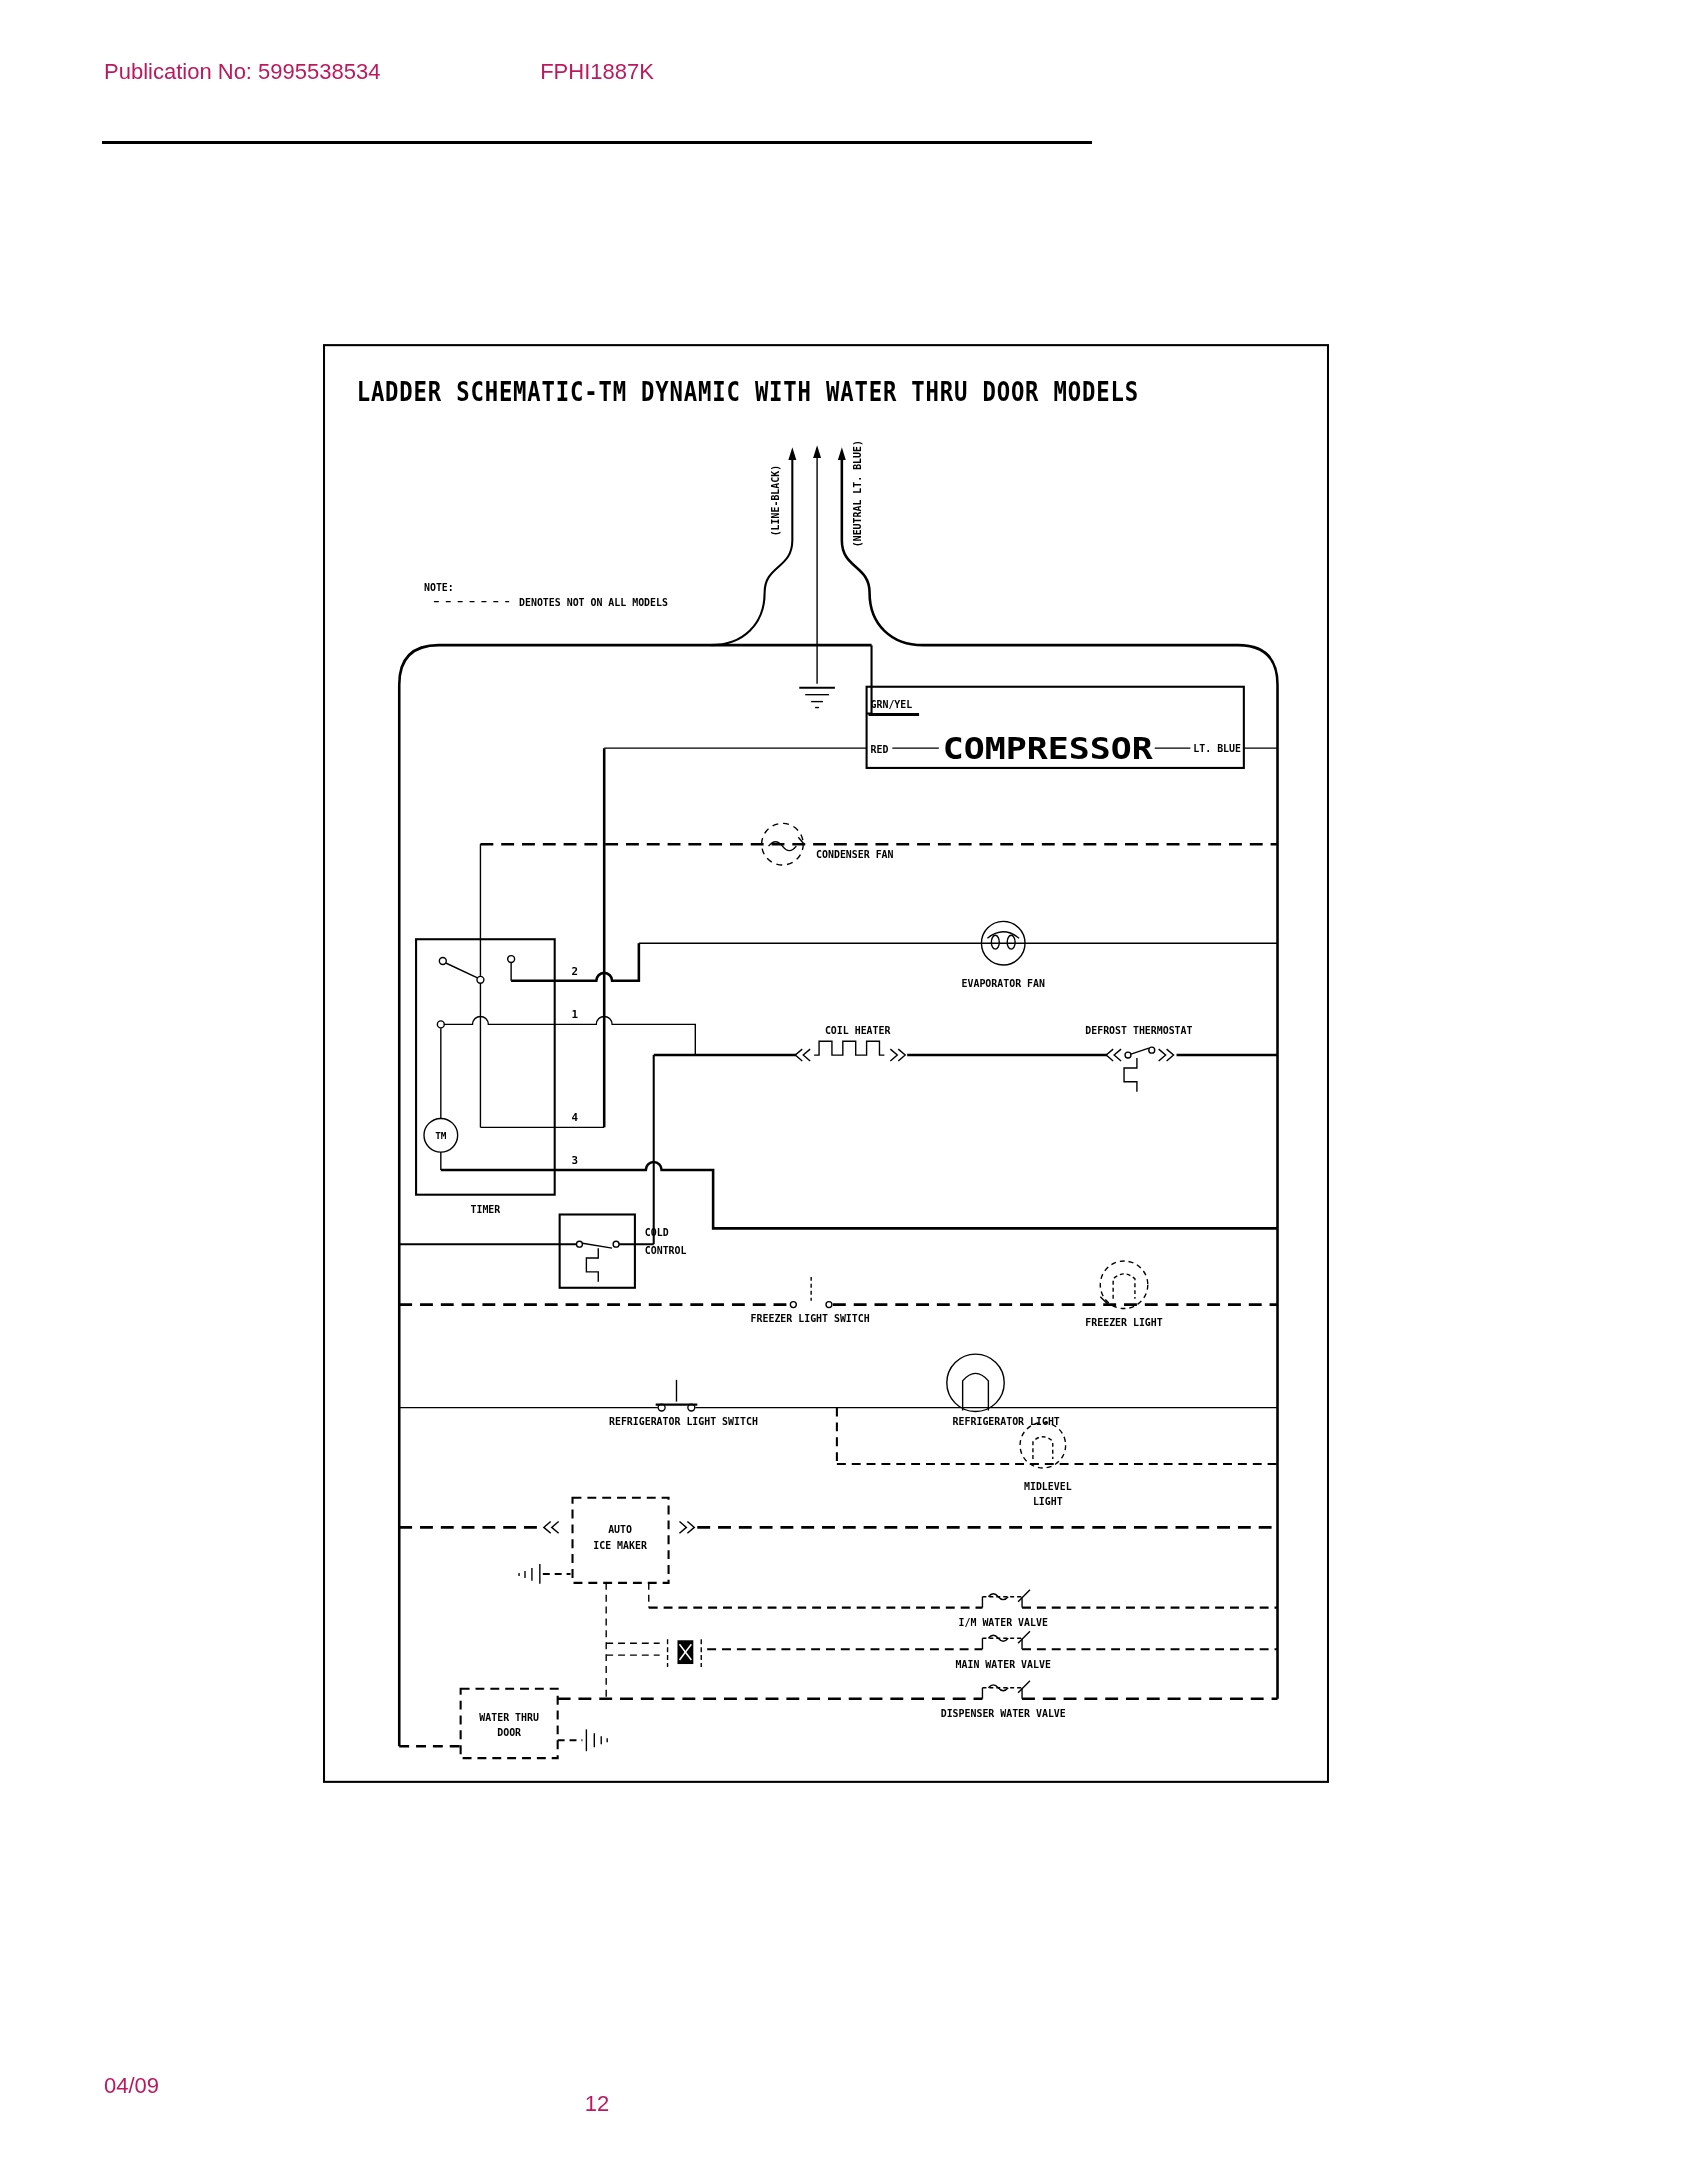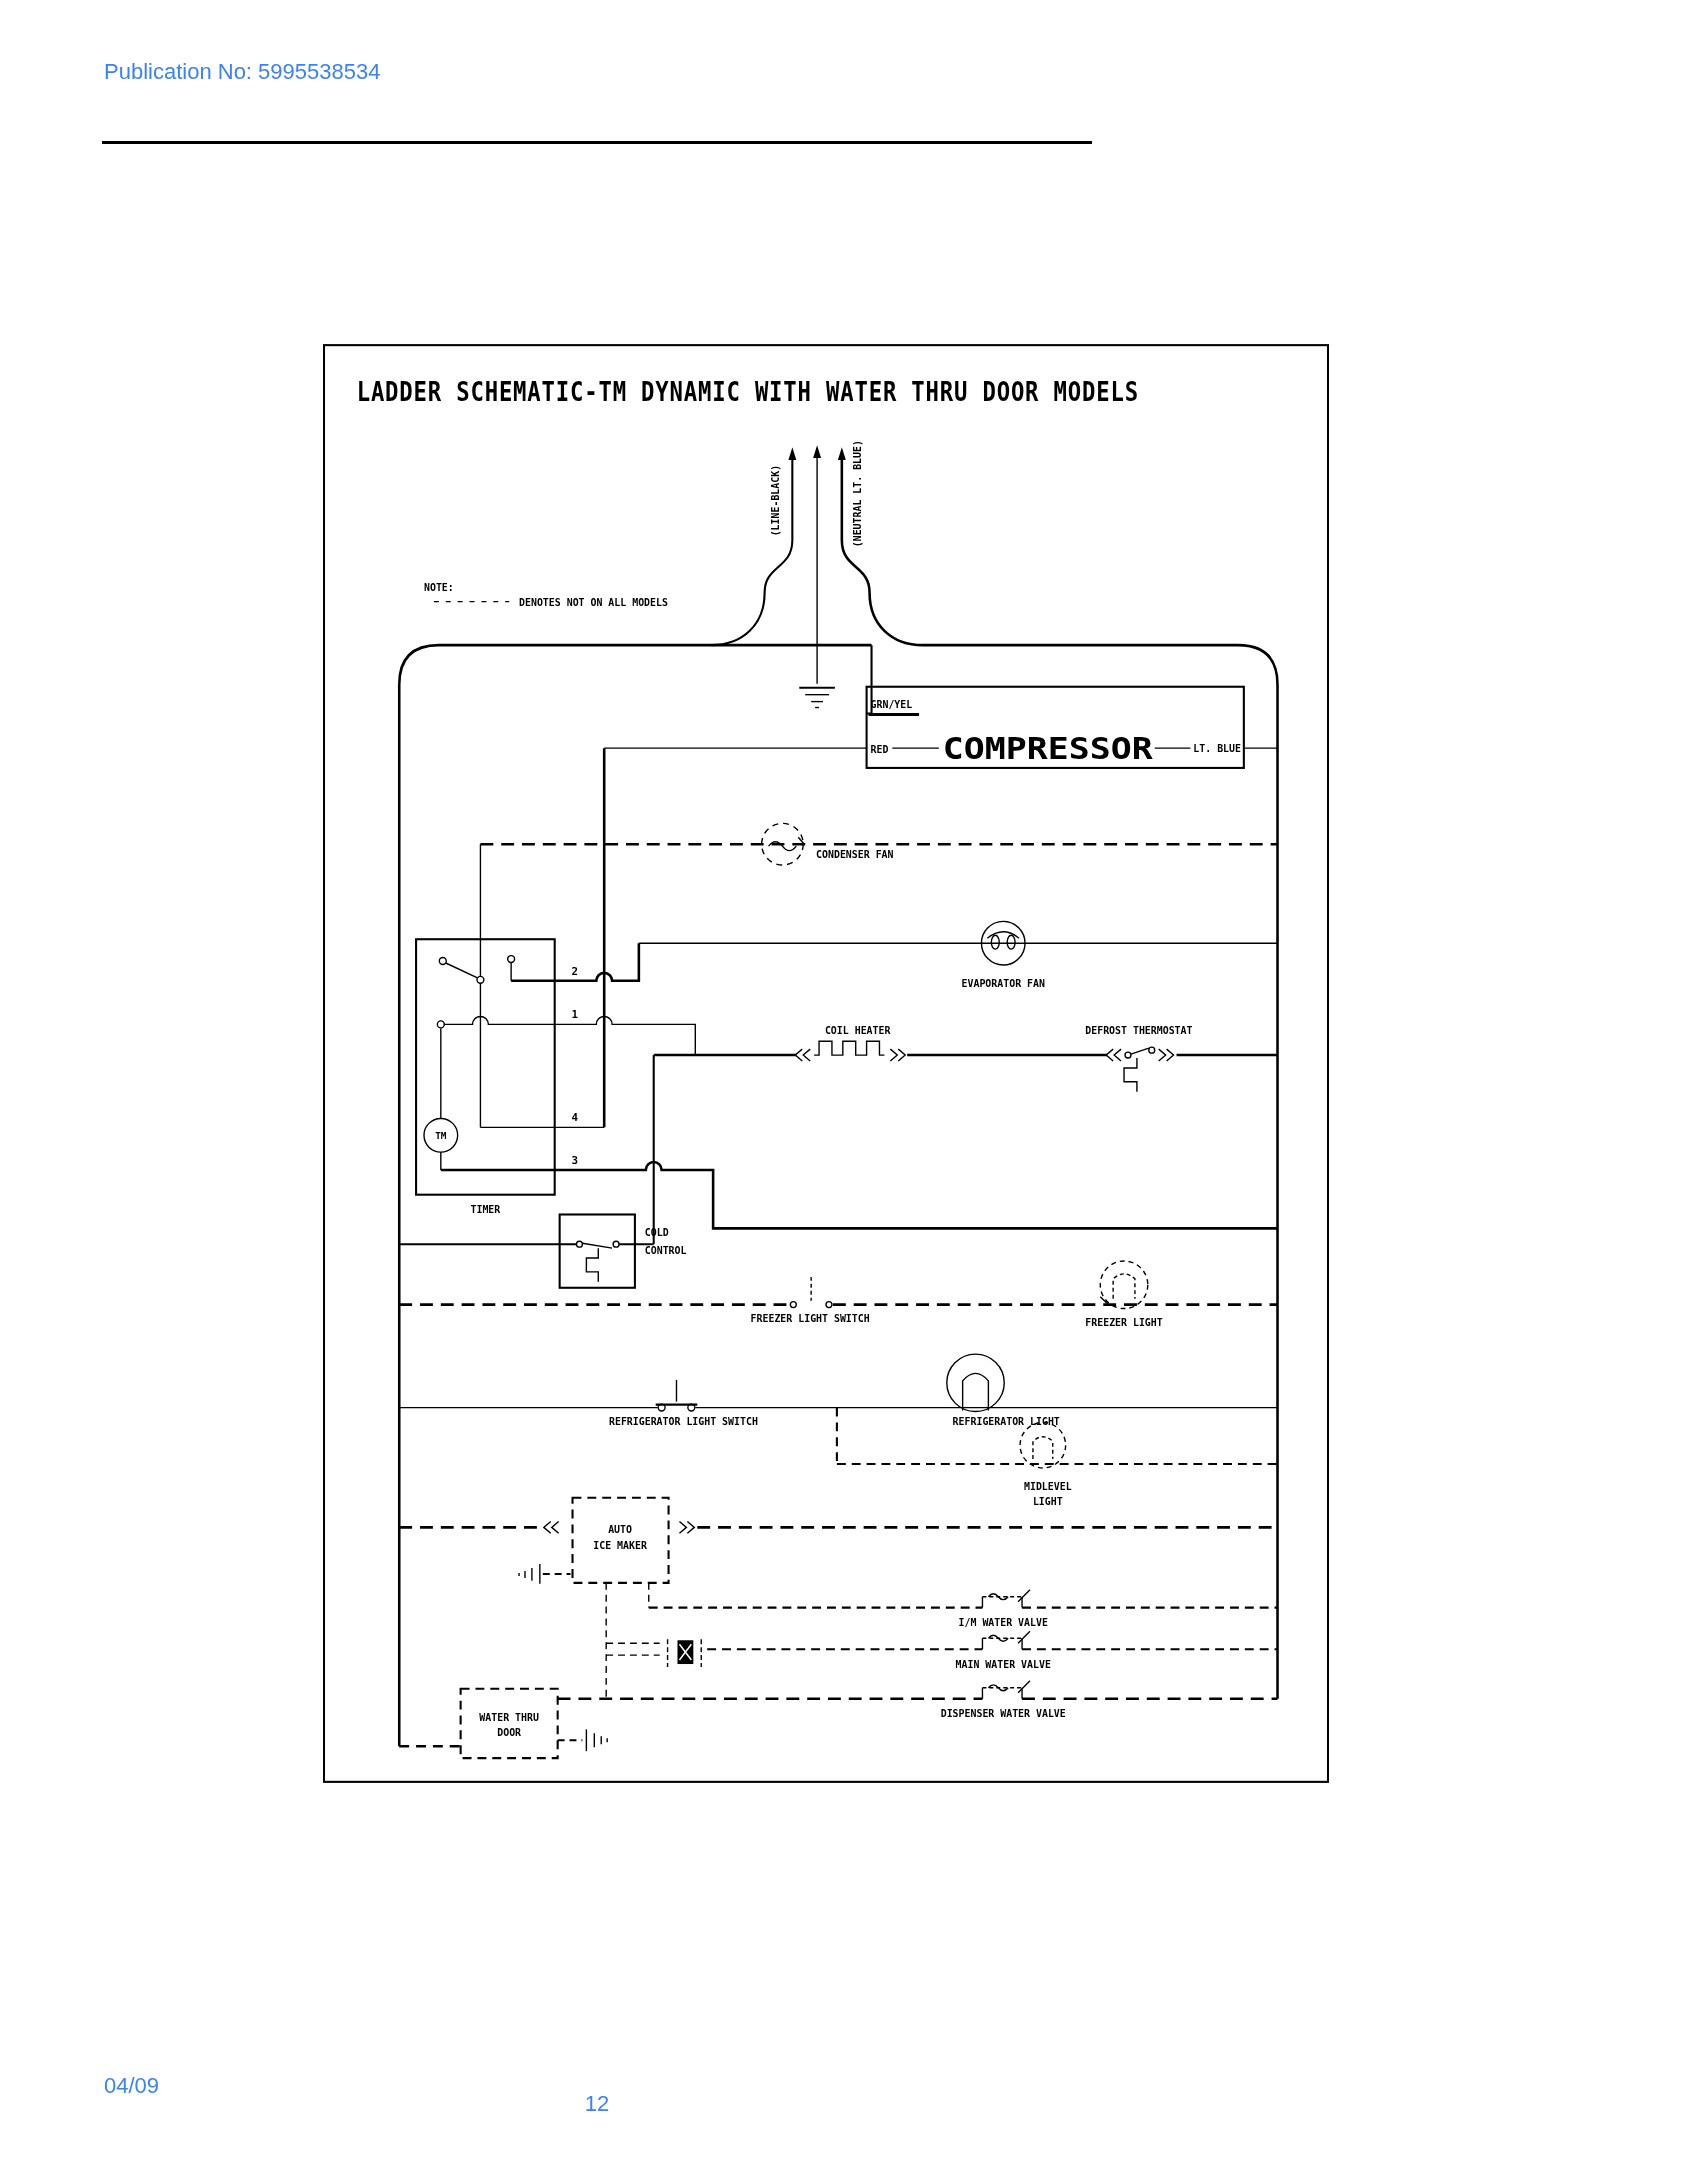--- a/index.html
+++ b/index.html
@@ -1,17 +1,17 @@
 <!DOCTYPE html>
 <html><head>
 <meta charset="utf-8">
 <style>
   html,body{margin:0;padding:0;background:#ffffff;}
   .page{position:relative;width:1683px;height:2178px;background:#ffffff;overflow:hidden;
-        font-family:"Liberation Sans",sans-serif;color:#3b82f6;}
+        font-family:"Liberation Sans",sans-serif;color:#be185d;}
   .hdr-left{position:absolute;left:104px;top:59px;font-size:22px;}
   .hdr-center{position:absolute;left:102px;top:59px;width:990px;text-align:center;font-size:22px;}
   .hdr-title{position:absolute;left:102px;top:109px;width:990px;text-align:center;font-size:25px;letter-spacing:0.5px;}
   .hdr-rule{position:absolute;left:102px;top:141px;width:990px;height:3px;background:#000;}
   .ftr-left{position:absolute;left:104px;top:2073px;font-size:22px;}
   .ftr-center{position:absolute;left:102px;top:2091px;width:990px;text-align:center;font-size:22px;}
   svg{position:absolute;left:323px;top:344px;}
   svg .s{stroke:#000;fill:none;stroke-width:1.4;}
   svg .m{stroke:#000;fill:none;stroke-width:2.1;}
   svg .t{stroke:#000;fill:none;stroke-width:2.6;}
@@ -20,20 +20,21 @@
   svg .num{font-size:11px;}
   svg .big{font-size:27px;letter-spacing:1px;}
   svg .comp{font-size:31px;}
 </style>
 </head>
 <body>
 
 <div class="page">
 
   <div class="hdr-left">Publication No: 5995538534</div>
+  <div class="hdr-center">FPHI1887K</div>
   <div class="hdr-rule"></div>
 
   <svg width="1006" height="1439" viewBox="326 347 1016 1453">
 
     <rect x="327" y="348" width="1014" height="1451" class="m"></rect>
 
     <text x="360" y="404" class="big" textLength="790" lengthAdjust="spacingAndGlyphs">LADDER SCHEMATIC-TM DYNAMIC WITH WATER THRU DOOR MODELS</text>
 
     <g>
       <text x="428" y="596" class="lbl">NOTE:</text>

